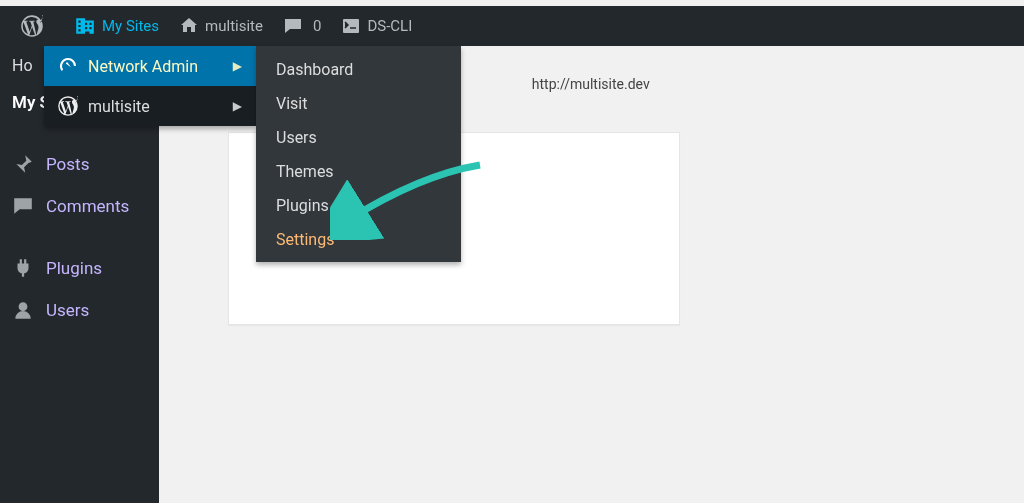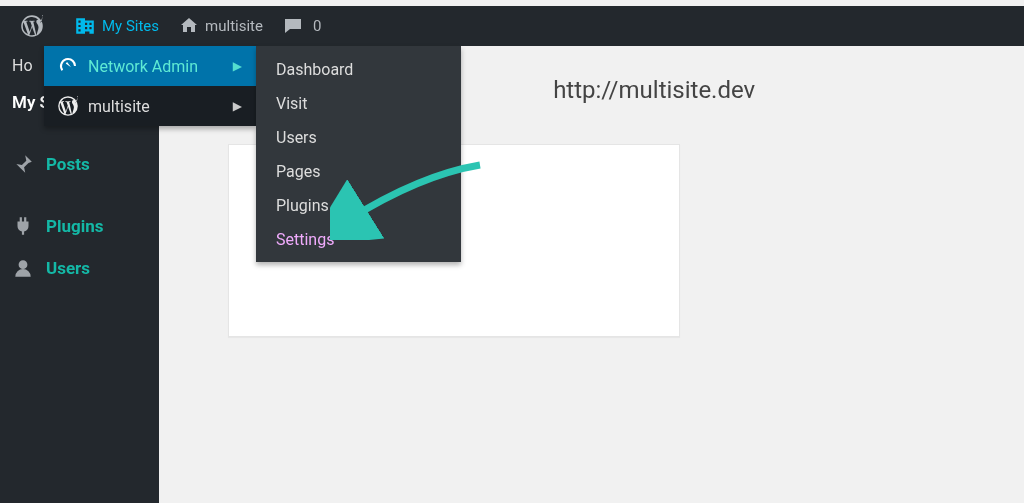--- a/index.html
+++ b/index.html
@@ -7,48 +7,48 @@
  
  .adminbar{position:absolute;top:0;left:0;right:0;height:40px;background:#23282d;color:#b4b9be;display:flex;align-items:center;font-size:15px;z-index:5;}
  .adminbar .ab-item{display:flex;align-items:center;height:40px;padding:0 10px;cursor:pointer;gap:6px;white-space:nowrap;}
  .adminbar .ab-item.my-sites{color:#00b9eb;}
  .adminbar .ab-item.my-sites svg{fill:#00b9eb;}
  .adminbar .wp-logo{width:44px;justify-content:center;}
  .adminbar .wp-logo svg{fill:#b4b9be;}
  .adminbar .zero{margin-left:4px;}
  
  .sidebar{position:absolute;top:40px;left:0;width:159px;bottom:0;background:#23282d;color:#eee;font-size:17px;overflow:hidden;z-index:2;}
- .sidebar .side-item{display:flex;align-items:center;gap:12px;height:42px;padding:0 12px;cursor:pointer;color:#14b8a6;font-weight:bold;}
+ .sidebar .side-item{display:flex;align-items:center;gap:12px;height:42px;padding:0 12px;cursor:pointer;color:#c4b5fd;}
  .sidebar .side-item svg{fill:#9ea3a8;flex:0 0 22px;height:22px;}
  .sidebar .side-item.current{background:#23282d;color:#fff;font-weight:600;}
  .sidebar .group-gap{height:20px;}
  .sidebar .home-stub{padding:10px 12px 6px;color:#ddd;font-size:16px;}
  
  .content{position:absolute;top:40px;left:200px;right:0;bottom:0;padding:30px 28px;}
- .primary-row{display:flex;align-items:center;font-size:24px;color:#23282d;margin-bottom:40px;}
+ .primary-row{display:flex;align-items:center;font-size:14px;color:#23282d;margin-bottom:40px;}
  .primary-row .prim-label{font-weight:600;margin-right:14px;}
  .primary-row .url{font-weight:400;color:#444;padding-left:260px;}
  .card{background:#fff;border:1px solid #e5e5e5;width:390px;padding:28px 30px 100px 30px;box-shadow:0 1px 1px rgba(0,0,0,0.04);}
  .card h2{margin:0 0 18px;font-size:22px;color:#23282d;font-weight:600;}
  .card .links{font-size:17px;color:#444;}
  .card .links a{color:#0073aa;text-decoration:none;}
  .card .links .sep{margin:0 6px;color:#444;}
  
  .fly1{position:absolute;top:40px;left:44px;width:212px;background:#32373c;color:#ddd;z-index:10;box-shadow:0 3px 5px rgba(0,0,0,0.3);}
  .fly1 .fly-item{display:flex;align-items:center;height:40px;padding:0 14px;cursor:pointer;justify-content:space-between;font-size:16px;}
- .fly1 .fly-item.network{background:#0073aa;color:#5eead4;}
+ .fly1 .fly-item.network{background:#0073aa;color:#fef9c3;}
  .fly1 .fly-item .left{display:flex;align-items:center;gap:10px;}
  .fly1 .fly-item svg{fill:#eee;width:20px;height:20px;}
  .fly1 .fly-item.network svg{fill:#fff;}
  .fly1 .fly-item .chevron{font-size:12px;opacity:.9;}
  .fly1 .fly-item.subsite{background:#191e23;}
  
  .fly2{position:absolute;top:40px;left:256px;width:205px;background:#32373c;color:#ddd;z-index:10;padding:6px 0;box-shadow:0 3px 5px rgba(0,0,0,0.3);}
  .fly2 .item{height:34px;display:flex;align-items:center;padding:0 20px;cursor:pointer;font-size:16px;}
- .fly2 .item.highlight{color:#f0abfc;}
+ .fly2 .item.highlight{color:#fdba74;}
  
  .arrow-svg{position:absolute;top:154px;left:330px;width:160px;height:80px;z-index:20;pointer-events:none;}
 </style>
 </head>
 <body>
 <div id="frame">
 
 <div class="adminbar">
   <div class="ab-item wp-logo">
     <svg viewBox="0 0 20 20" width="22" height="22">
@@ -65,20 +65,27 @@
     <svg viewBox="0 0 20 20" width="20" height="20" fill="#b4b9be">
           <path d="M10 2 2 9h2v7h4v-5h4v5h4V9h2z"></path>
         </svg>
     <span>multisite</span>
   </div>
   <div class="ab-item">
     <svg viewBox="0 0 20 20" width="20" height="20" fill="#b4b9be">
           <path d="M2 3h16v10H7l-5 4z"></path>
         </svg>
     <span class="zero">0</span>
+  </div>
+  <div class="ab-item">
+    <svg viewBox="0 0 20 20" width="20" height="20" fill="#b4b9be">
+          <rect x="2" y="3" width="16" height="14" rx="1"></rect>
+          <path fill="#23282d" d="M4 6l3 3-3 3M9 12h6" stroke="#23282d" stroke-width="1.5"></path>
+        </svg>
+    <span>DS-CLI</span>
   </div>
 </div>
 
 <div class="fly1">
   <div class="fly-item network">
     <span class="left">
       <svg viewBox="0 0 20 20">
             <path d="M10 2a8 8 0 0 0-6.3 12.9l1.4-1.4A6 6 0 1 1 16 10h2a8 8 0 0 0-8-8zm-.9 4 3.9 5.3-5.3-3.9z"></path>
           </svg>
       <span>Network Admin</span>
@@ -100,41 +107,47 @@
   <div class="item">
         <span>Dashboard</span>
       </div>
   <div class="item">
         <span>Visit</span>
       </div>
   <div class="item">
         <span>Users</span>
       </div>
   <div class="item">
-        <span>Pages</span>
+        <span>Themes</span>
       </div>
   <div class="item">
         <span>Plugins</span>
       </div>
   <div class="item highlight">
         <span>Settings</span>
       </div>
 </div>
 
 <div class="sidebar">
   <div class="home-stub">Ho</div>
   <div class="side-item current">
     <span>My Sites</span>
   </div>
   <div class="group-gap"></div>
   <div class="side-item">
     <svg viewBox="0 0 20 20">
           <path d="M12 2l6 6-3 1-4 4 1 5-4-4-5 5 5-5-4-4 5 1 4-4z"></path>
         </svg>
     <span>Posts</span>
+  </div>
+  <div class="side-item">
+    <svg viewBox="0 0 20 20">
+          <path d="M2 3h16v10H7l-5 4z"></path>
+        </svg>
+    <span>Comments</span>
   </div>
   <div class="group-gap"></div>
   <div class="side-item">
     <svg viewBox="0 0 20 20">
           <path d="M7 2v4H5v4a5 5 0 0 0 4 4.9V18h2v-3.1A5 5 0 0 0 15 10V6h-2V2h-2v4H9V2z"></path>
         </svg>
     <span>Plugins</span>
   </div>
   <div class="side-item">
     <svg viewBox="0 0 20 20">

